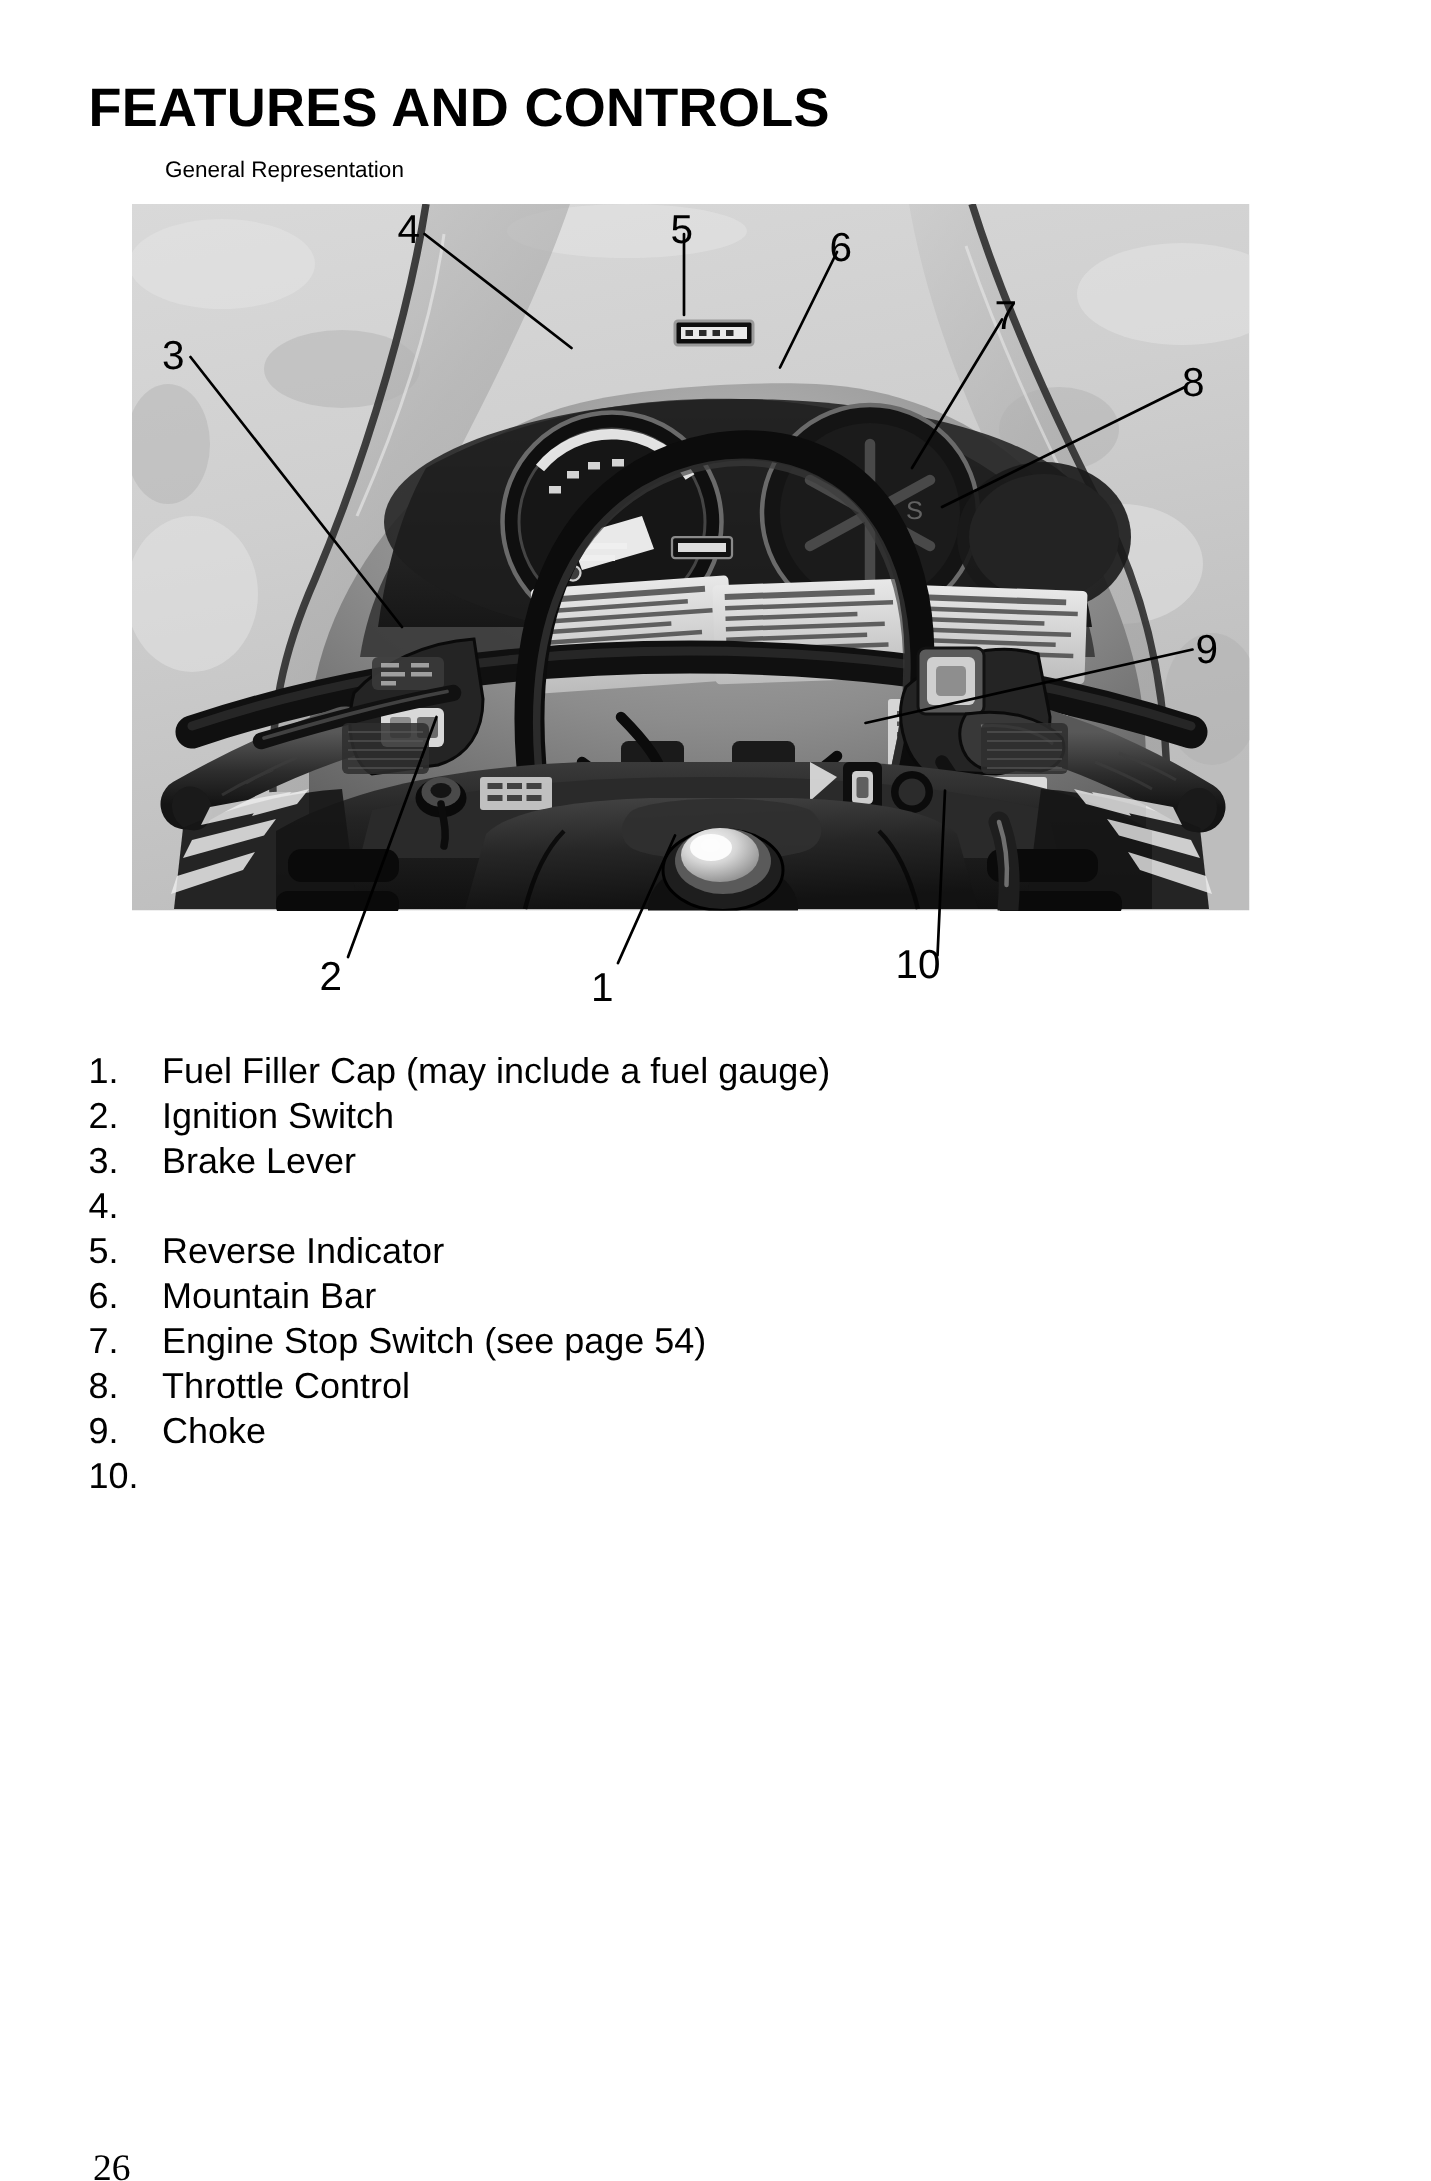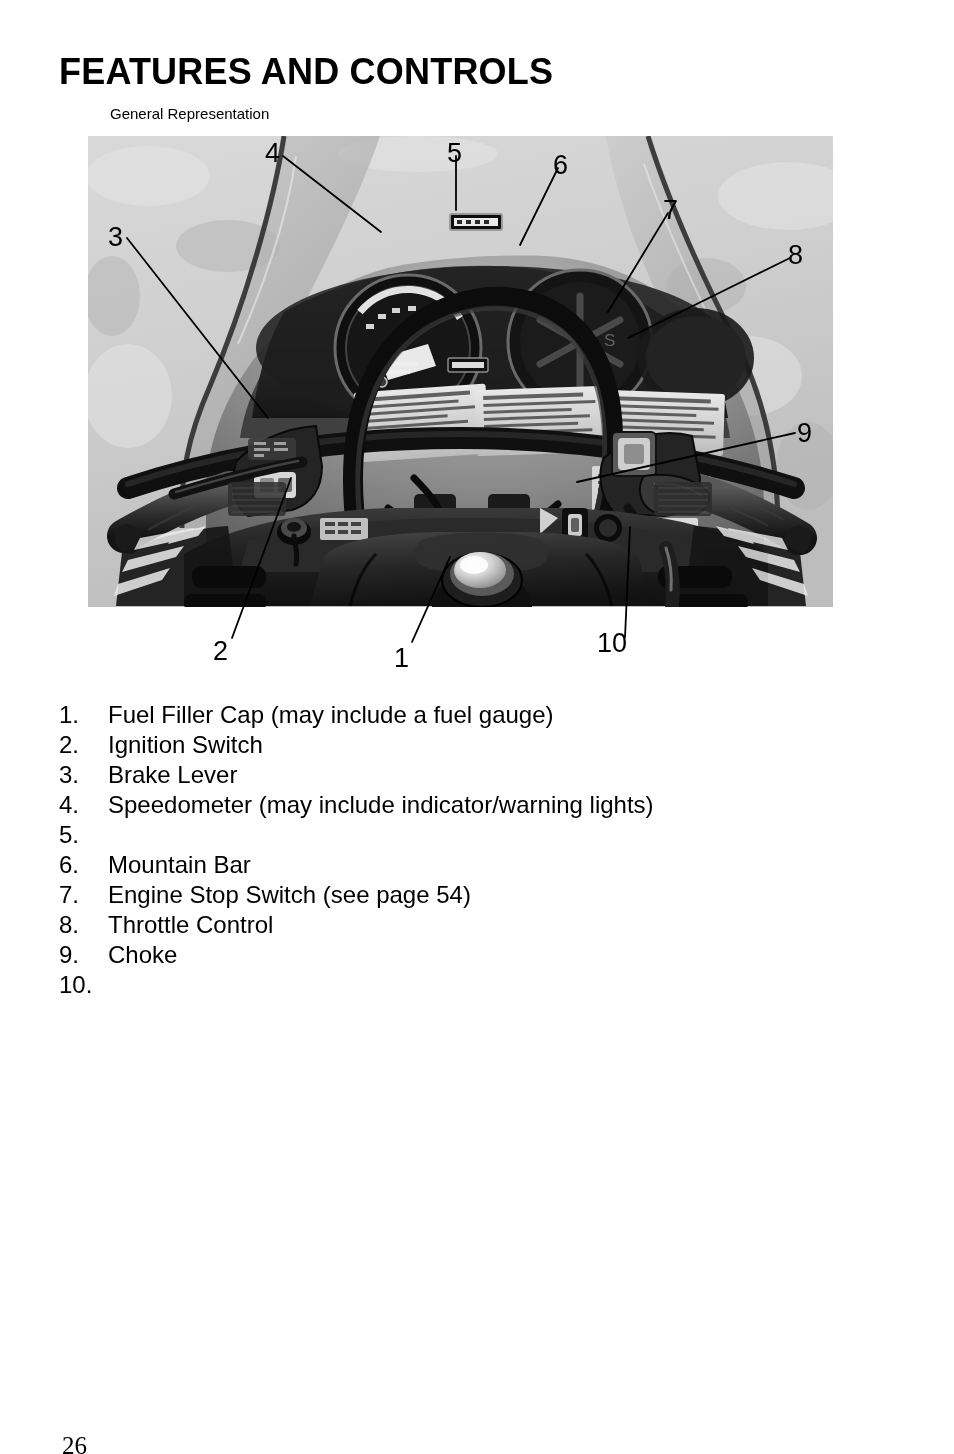--- a/index.html
+++ b/index.html
@@ -508,24 +508,24 @@
   <div class="legend-row">
     <span class="legend-num">2.</span>
     <span class="legend-label">Ignition Switch</span>
   </div>
   <div class="legend-row">
     <span class="legend-num">3.</span>
     <span class="legend-label">Brake Lever</span>
   </div>
   <div class="legend-row">
     <span class="legend-num">4.</span>
-    <span class="legend-label">Speedometer (may include indicator/warning lights)</span>
   </div>
   <div class="legend-row">
     <span class="legend-num">5.</span>
+    <span class="legend-label">Reverse Indicator</span>
   </div>
   <div class="legend-row">
     <span class="legend-num">6.</span>
     <span class="legend-label">Mountain Bar</span>
   </div>
   <div class="legend-row">
     <span class="legend-num">7.</span>
     <span class="legend-label">Engine Stop Switch (see page 54)</span>
   </div>
   <div class="legend-row">

